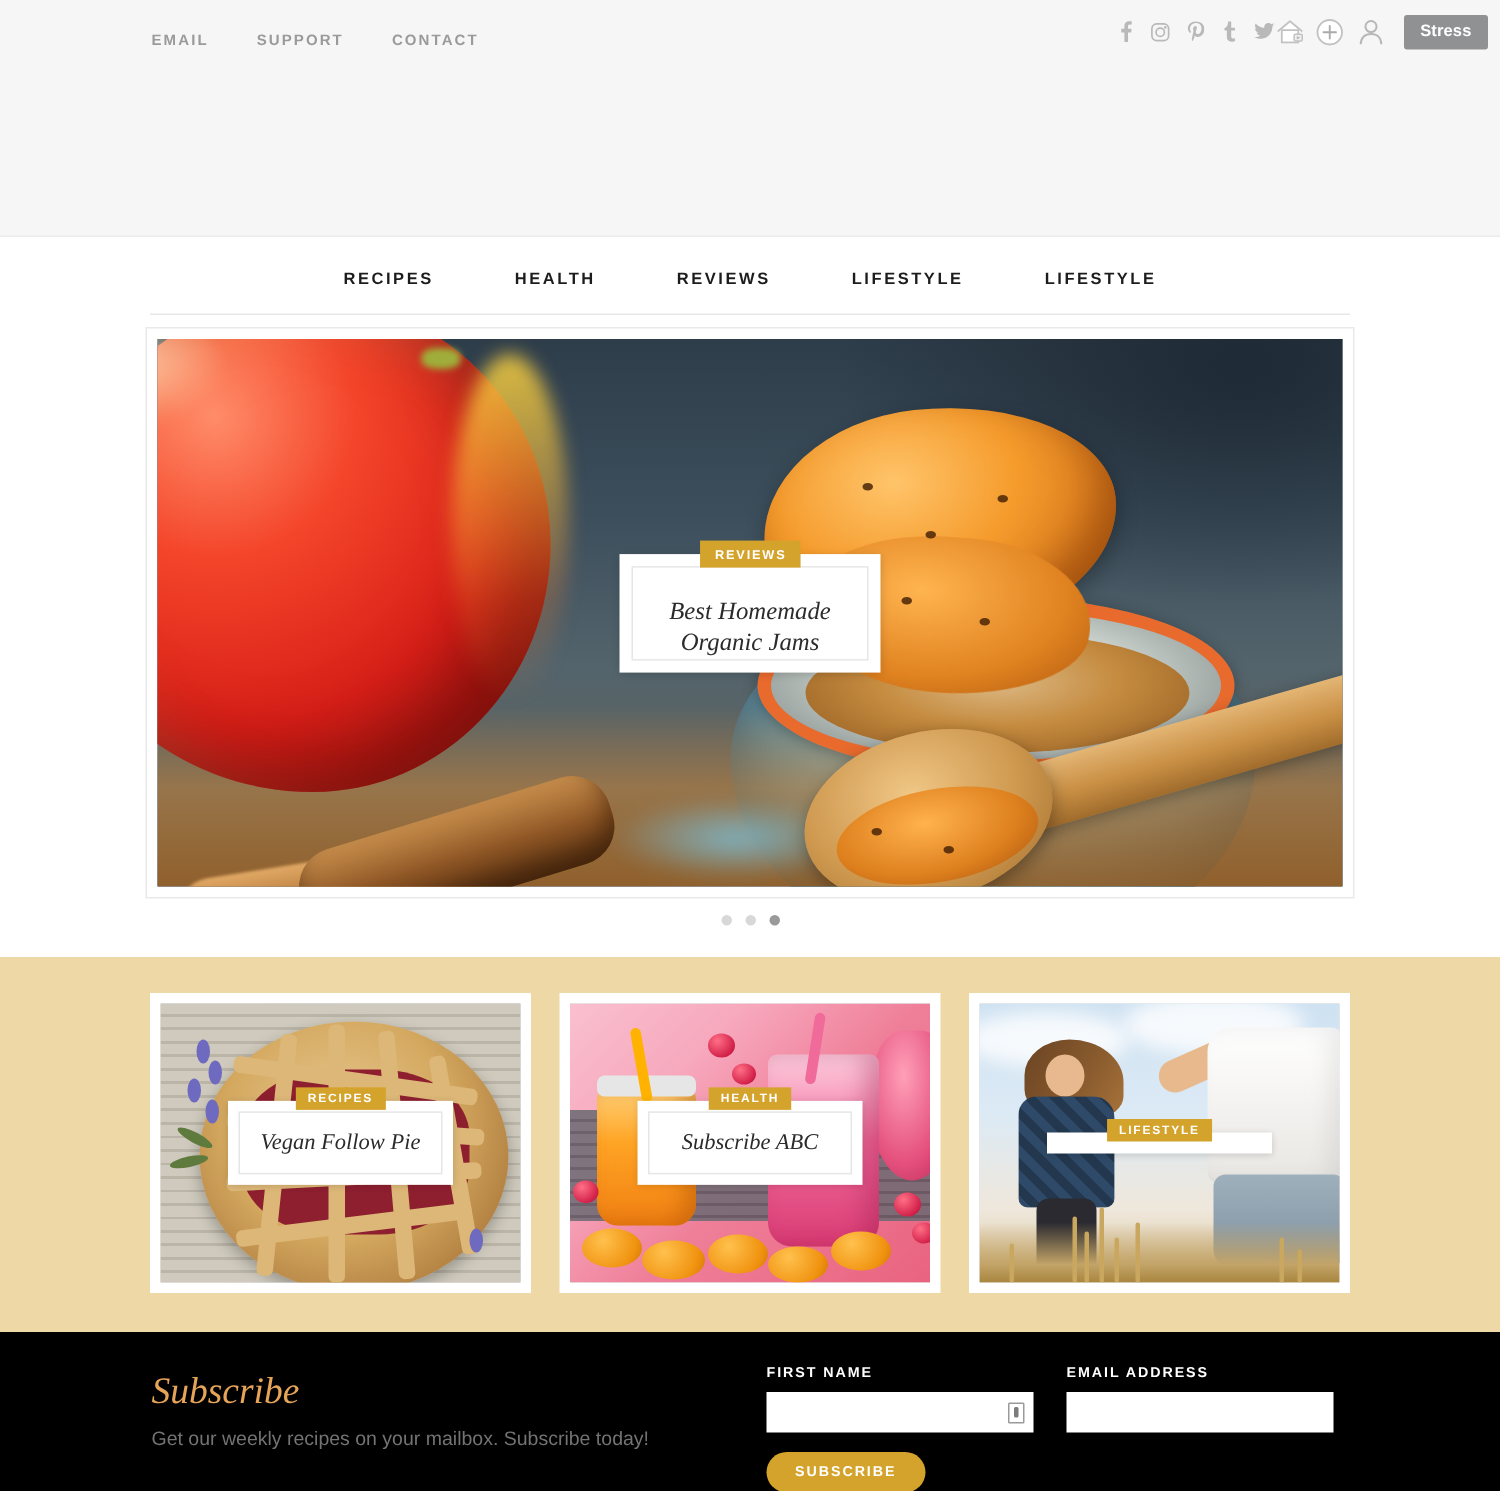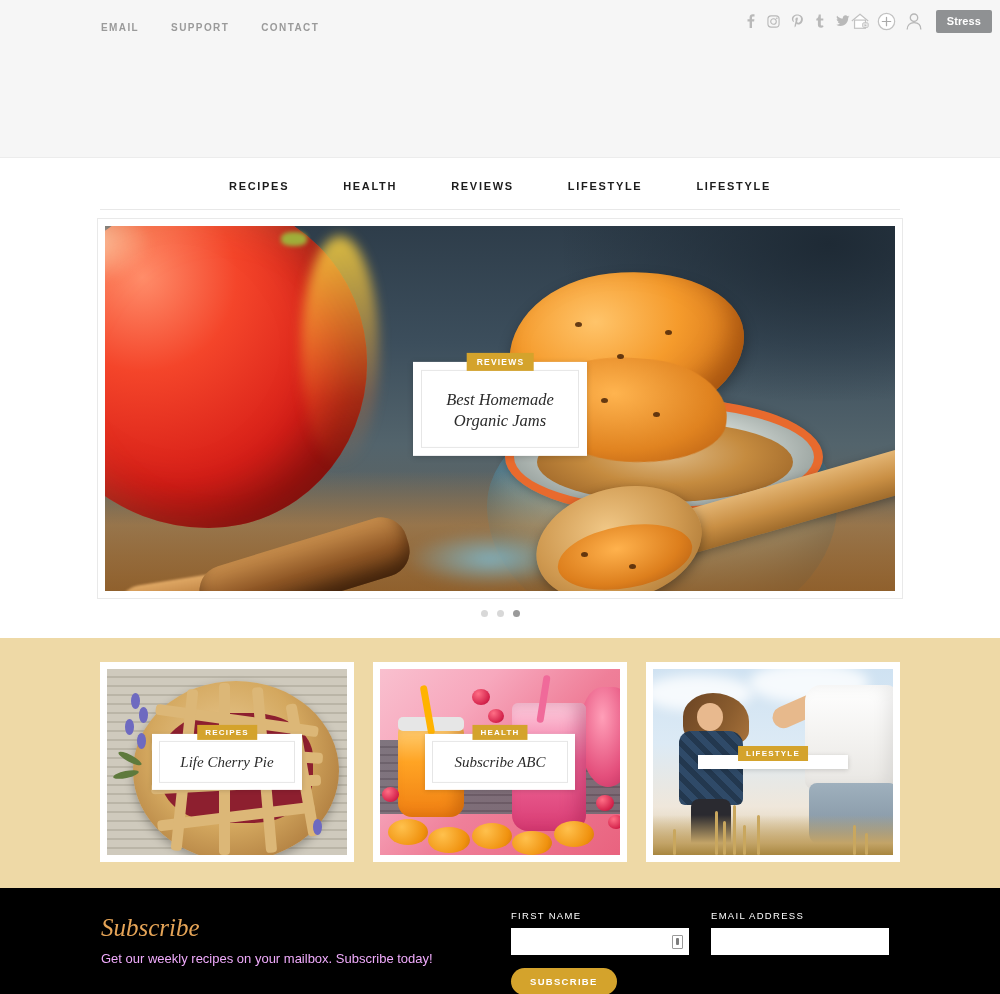--- a/index.html
+++ b/index.html
@@ -286,21 +286,21 @@
     background:#d4a32c;
     color:#fff;
     font-size:8.5px;
     font-weight:bold;
     letter-spacing:1.2px;
     padding:4px 9px 4px 10px;
     white-space:nowrap;
   }
   .cap-inner {
     border:1px solid #e6e6e6;
-    padding:18px 6px 16px;
+    padding:18px 6px 1px;
   }
   .cap-title {
     font-family:"Liberation Serif", serif;
     font-style:italic;
     font-size:16.5px;
     line-height:1.28;
     color:#2b2b2b;
   }
 
   .slider-dots {
@@ -442,27 +442,27 @@
   .f-title {
     font-family:"Liberation Serif", serif;
     font-style:italic;
     font-size:25px;
     color:#e5a457;
     line-height:1;
   }
   .f-sub {
     margin-top:11px;
     font-size:13px;
-    color:#f0abfc;
+    color:#737373;
   }
   .f-form { position:absolute; left:511px; top:22px; }
   .f-fields { display:flex; gap:22px; }
   .f-group { display:flex; flex-direction:column; }
   .f-label {
-    font-size:9.5px; font-weight:normal; letter-spacing:1.3px;
+    font-size:9.5px; font-weight:bold; letter-spacing:1.3px;
     color:#ffffff; margin-bottom:7px;
   }
   .f-input-wrap { position:relative; }
   .f-input {
     width:178px; height:27px;
     background:#fff; border:none; outline:none;
     padding:0 26px 0 8px;
     font-size:12px; color:#222;
     font-family:"Liberation Sans", sans-serif;
   }
@@ -642,21 +642,21 @@
         <div class="p1-flower" style="left:32px;top:38px;"></div>
         <div class="p1-flower" style="left:18px;top:50px;"></div>
         <div class="p1-flower" style="left:30px;top:64px;"></div>
         <div class="p1-leaf" style="left:10px;top:86px;transform:rotate(28deg);"></div>
         <div class="p1-leaf" style="left:6px;top:102px;transform:rotate(-12deg);"></div>
         <div class="p1-flower" style="left:206px;top:150px;"></div>
       </div>
       <div class="card-caption">
         <div class="cap-badge">RECIPES</div>
         <div class="cap-inner">
-          <div class="cap-title">Life Cherry Pie</div>
+          <div class="cap-title">Vegan Follow Pie</div>
         </div>
       </div>
     </article>
 
     <article class="card">
       <div class="card-photo" aria-hidden="true">
         <div class="p2-bg"></div>
         <div class="p2-wood"></div>
         <div class="p2-grape"></div>
         <div class="p2-glass-p"></div>

